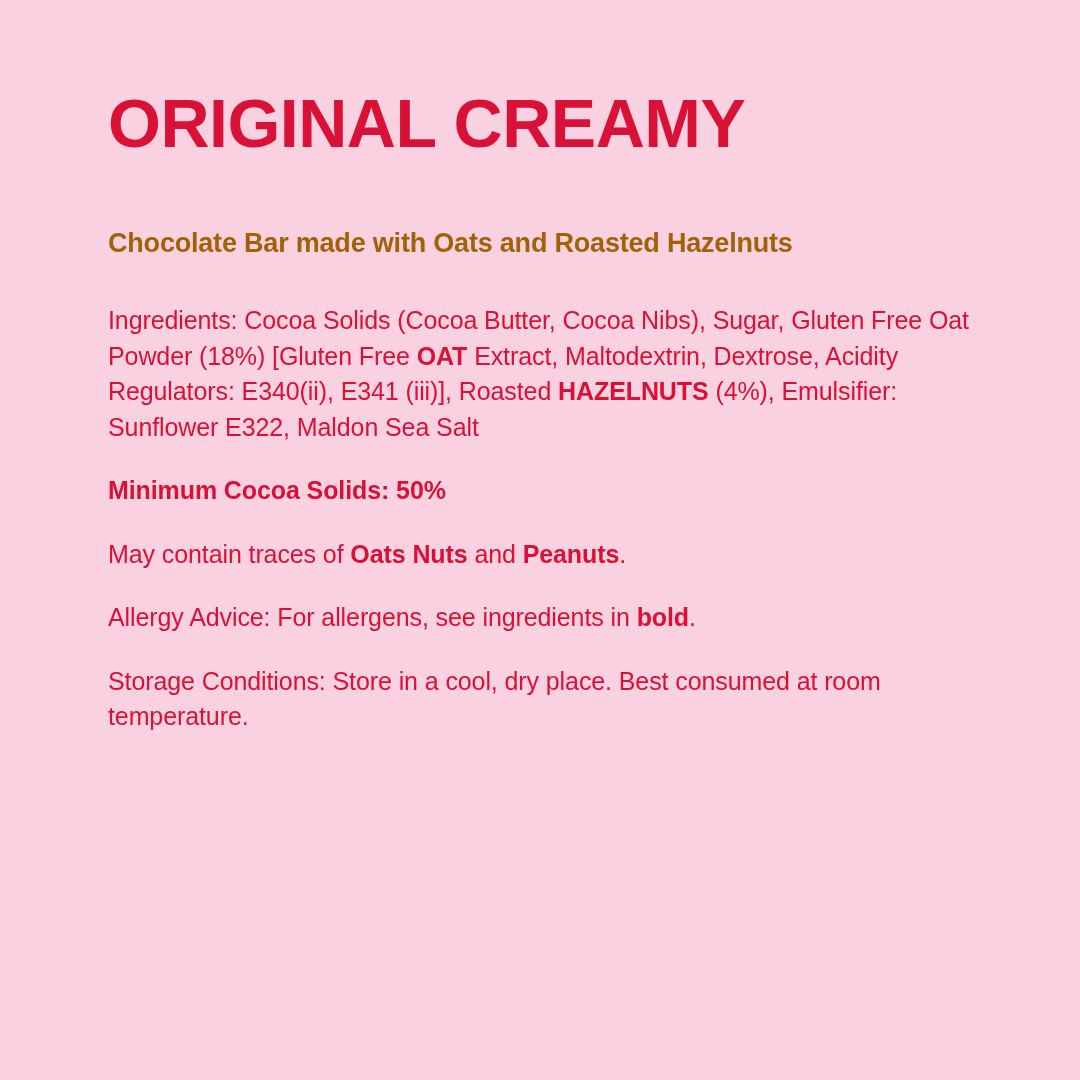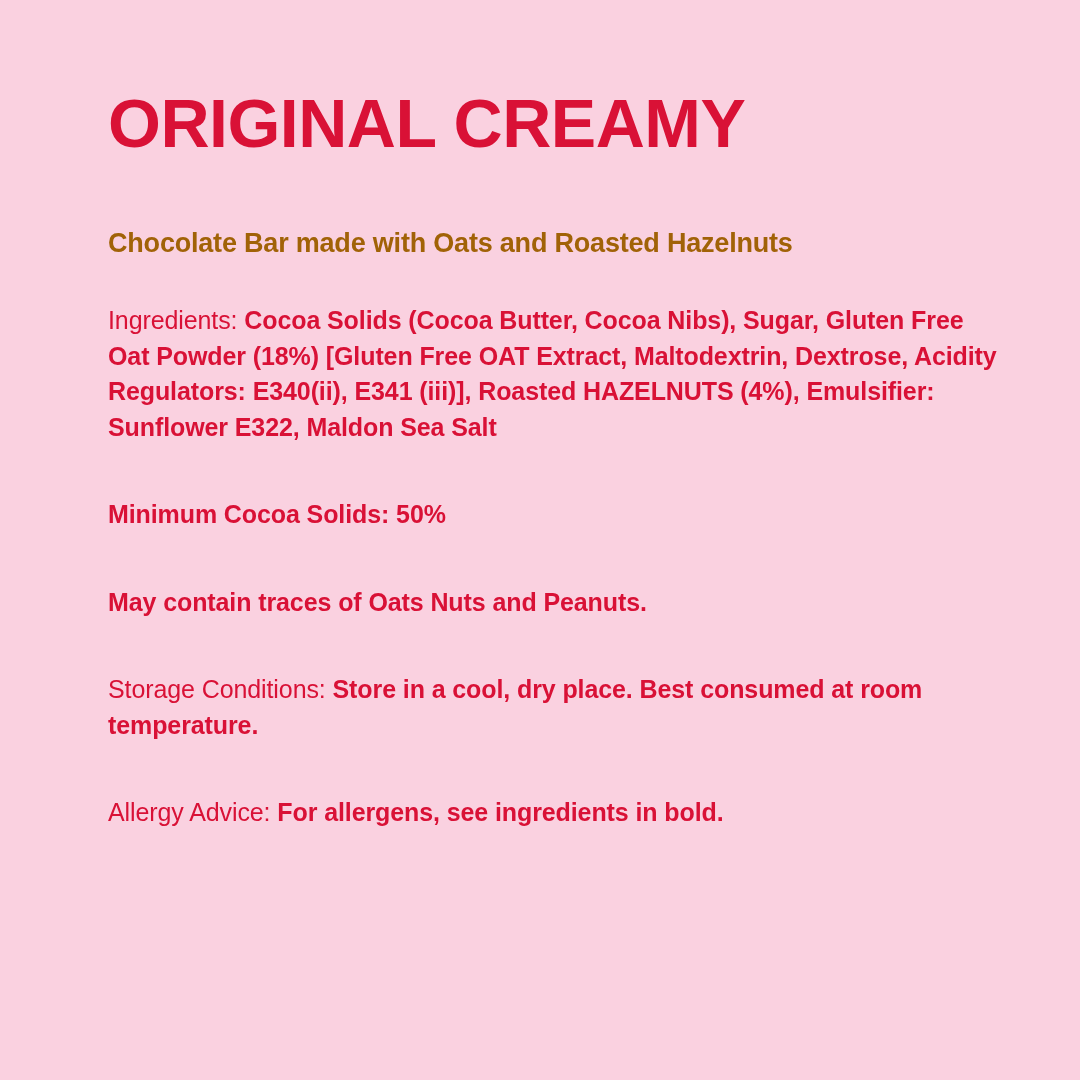--- a/index.html
+++ b/index.html
@@ -41,31 +41,31 @@
   }
   .block {
     margin-top: 44px;
     font-size: 25px;
     line-height: 1.42;
     color: #d91136;
     max-width: 890px;
     letter-spacing: -0.1px;
   }
   .block.tight {
-    margin-top: 52px;
+    margin-top: 28px;
   }
   .lbl {
     font-weight: 400;
   }
   .b {
     font-weight: 700;
     text-align: right;
   }
   .normal {
-    font-weight: 700;
+    font-weight: 400;
     text-align: right;
   }
   .cocoa-line {
     font-weight: 700;
   }
 </style>
 </head>
 <body>
 
 <div class="page">
@@ -74,17 +74,17 @@
 
   <h2 class="subtitle">Chocolate Bar made with Oats and Roasted Hazelnuts</h2>
 
   <p class="block"><span class="lbl">Ingredients:</span><span class="normal"> Cocoa Solids (Cocoa Butter, Cocoa Nibs), Sugar, Gluten Free Oat Powder (18%) [Gluten Free </span><span class="b">OAT</span><span class="normal"> Extract, Maltodextrin, Dextrose, Acidity Regulators: E340(ii), E341 (iii)], Roasted </span><span class="b">HAZELNUTS</span><span class="normal"> (4%), Emulsifier: Sunflower E322, Maldon Sea Salt</span></p>
 
   <p class="block tight cocoa-line">Minimum Cocoa Solids: 50%</p>
 
 
   <p class="block tight"><span class="normal">May contain traces of </span><span class="b">Oats Nuts</span><span class="normal"> and </span><span class="b">Peanuts</span><span class="normal">.</span></p>
 
+  <p class="block tight"><span class="lbl">Allergy Advice:</span><span class="normal"> For allergens, see ingredients in </span><span class="b">bold</span><span class="normal">.</span></p>
+
   <p class="block tight"><span class="lbl">Storage Conditions:</span><span class="normal"> Store in a cool, dry place. Best consumed at room temperature.</span></p>
-
-  <p class="block tight"><span class="lbl">Allergy Advice:</span><span class="normal"> For allergens, see ingredients in </span><span class="b">bold</span><span class="normal">.</span></p>
 
 </div>
 
 </body></html>

